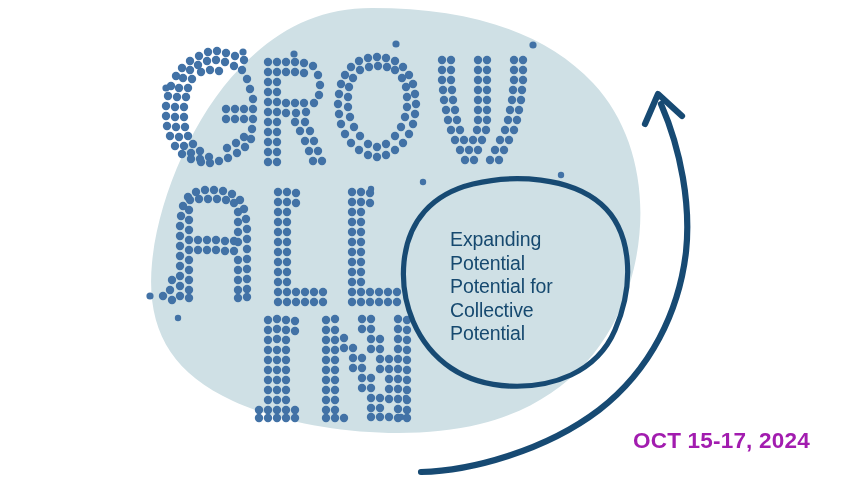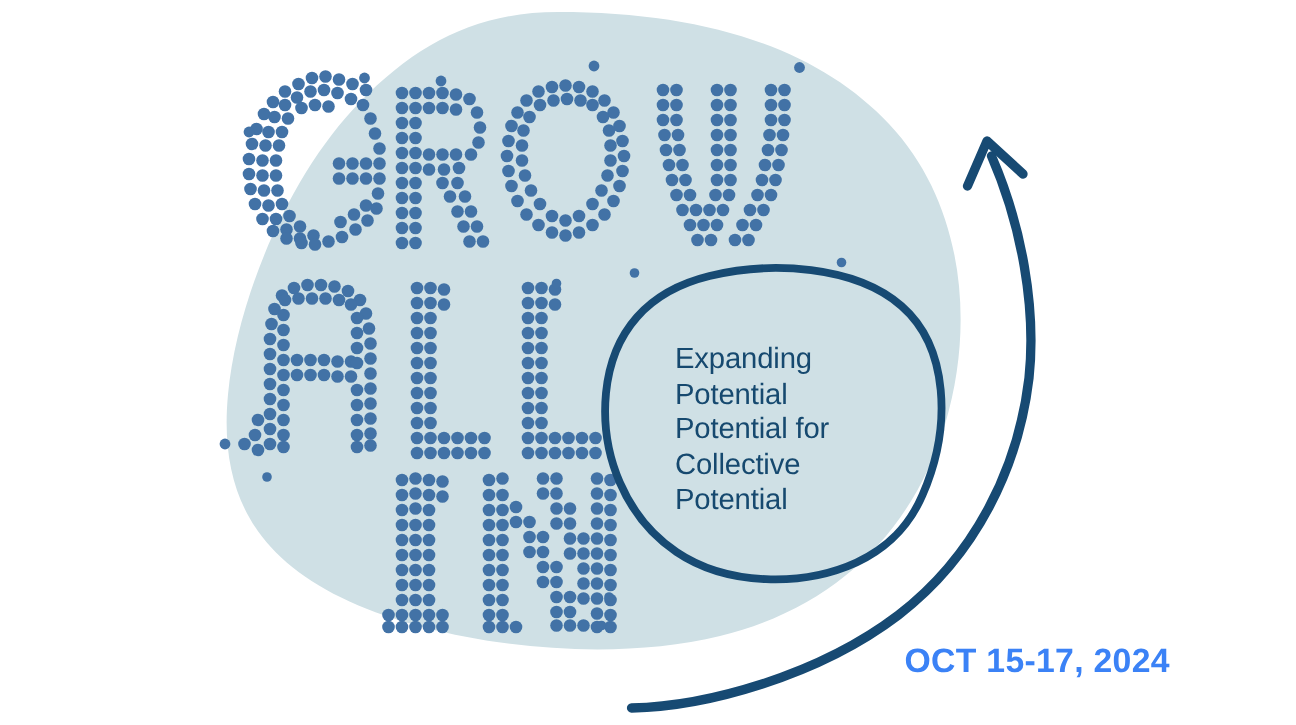--- a/index.html
+++ b/index.html
@@ -31,23 +31,23 @@
     color: #16496f;
     font-family: "Liberation Sans", sans-serif;
     font-size: 19.5px;
     line-height: 23.5px;
     letter-spacing: -0.1px;
     font-weight: 400;
   }
   .tagline-block div { white-space: nowrap; }
   .date-text {
     position: absolute;
-    left: 603px;
+    left: 633px;
     top: 428px;
-    color: #3b82f6;
+    color: #a21caf;
     font-family: "Liberation Sans", sans-serif;
     font-size: 22.5px;
     font-weight: 700;
     letter-spacing: 0.2px;
     white-space: nowrap;
   }
 </style>
 </head>
 <body>
 

